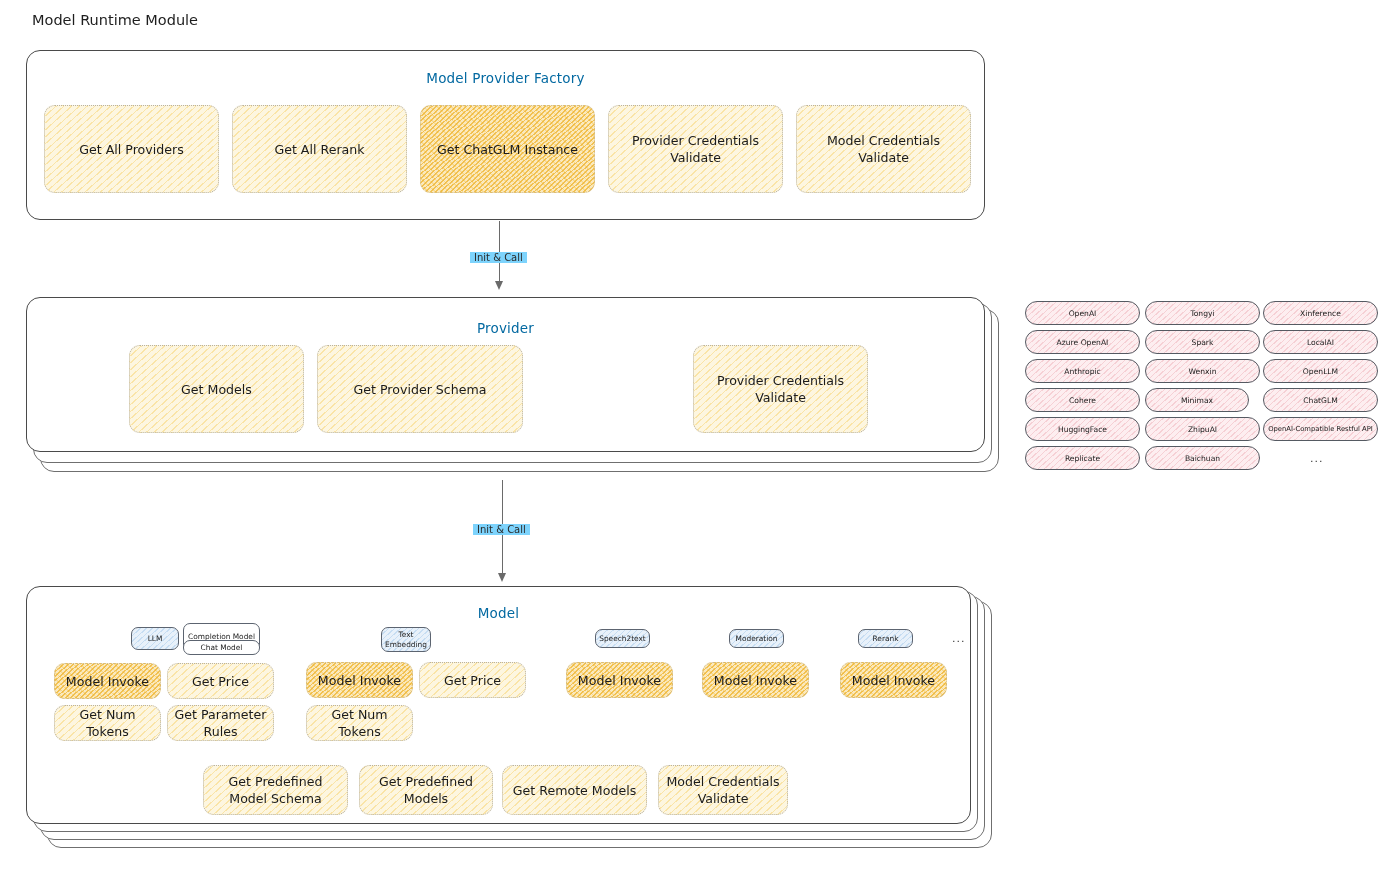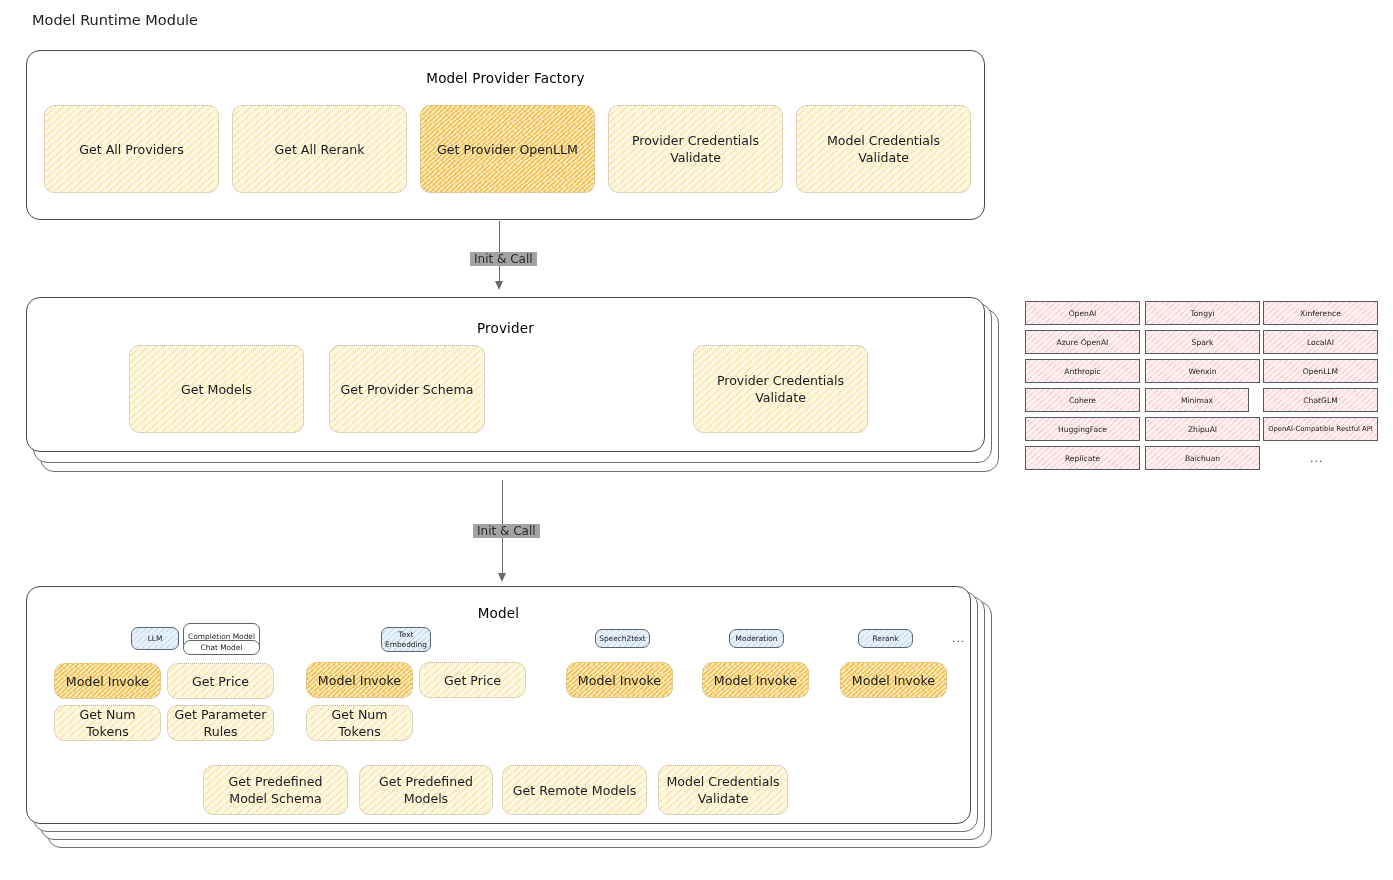--- a/index.html
+++ b/index.html
@@ -15,21 +15,21 @@
     position:absolute;
     background:#ffffff;
     border:1.2px solid #4a4a4a;
     border-radius:14px;
     box-sizing:border-box;
   }
   .panel-title{
     position:absolute;left:0;right:0;
     text-align:center;
     font-size:13.5px;
-    color:#000000;
+    color:#0369a1;
     letter-spacing:.2px;
   }
 
   
   .deck{
     position:absolute;
     border:1.1px solid #6f6f6f;
     border-radius:14px;
     background:#ffffff;
     box-sizing:border-box;
@@ -78,21 +78,21 @@
   .badge.plain{
     background-color:#ffffff;
     background-image:none;
   }
 
   
   .chip{
     position:absolute;
     box-sizing:border-box;
     border:1.1px solid #555a62;
-    border-radius:0;
+    border-radius:12px;
     display:flex;align-items:center;justify-content:center;
     text-align:left;
     font-size:7.6px;
     color:#1b1b1b;
     background-color:#fdeef0;
     background-image:repeating-linear-gradient(
        -42deg, rgba(232,150,160,.34) 0 1px, rgba(0,0,0,0) 1px 4.2px);
     padding:1px 3px;
   }
 
@@ -101,23 +101,23 @@
     position:absolute;width:1.2px;background:#6a6a6a;
   }
   .arrow-head{
     position:absolute;width:0;height:0;
     border-left:4.5px solid transparent;
     border-right:4.5px solid transparent;
     border-top:9px solid #6a6a6a;
   }
   .arrow-label{
     position:absolute;
-    font-size:12px;
+    font-size:10px;
     color:#2a2a2a;
-    background:#a3a3a3;
+    background:#7dd3fc;
     padding:0 4px;
     white-space:nowrap;
   }
 
   .page-title{
     position:absolute;
     font-size:14.5px;
     color:#1e1e1e;
   }
   .ellipsis{
@@ -130,36 +130,36 @@
 <div class="canvas">
 
   <div class="page-title" style="left:32px;top:12px;">Model Runtime Module</div>
 
   <div class="panel" style="left:26px;top:50px;width:959px;height:170px;">
     <div class="panel-title" style="top:19px;">Model Provider Factory</div>
   </div>
 
   <div class="node" style="left:44px;top:105px;width:175px;height:88px;">Get All Providers</div>
   <div class="node" style="left:232px;top:105px;width:175px;height:88px;">Get All Rerank</div>
-  <div class="node hot" style="left:420px;top:105px;width:175px;height:88px;">Get Provider OpenLLM</div>
+  <div class="node hot" style="left:420px;top:105px;width:175px;height:88px;">Get ChatGLM Instance</div>
   <div class="node" style="left:608px;top:105px;width:175px;height:88px;">Provider Credentials Validate</div>
   <div class="node" style="left:796px;top:105px;width:175px;height:88px;">Model Credentials Validate</div>
 
   <div class="arrow-line" style="left:499px;top:221px;height:66px;"></div>
   <div class="arrow-head" style="left:495px;top:281px;"></div>
   <div class="arrow-label" style="left:470px;top:252px;">Init &amp; Call</div>
 
   <div class="deck" style="left:40px;top:309px;width:959px;height:163px;"></div>
   <div class="deck" style="left:33px;top:303px;width:959px;height:160px;"></div>
   <div class="panel" style="left:26px;top:297px;width:959px;height:155px;">
     <div class="panel-title" style="top:22px;">Provider</div>
   </div>
 
   <div class="node" style="left:129px;top:345px;width:175px;height:88px;">Get Models</div>
-  <div class="node" style="left:329px;top:345px;width:156px;height:88px;">Get Provider Schema</div>
+  <div class="node" style="left:317px;top:345px;width:206px;height:88px;">Get Provider Schema</div>
   <div class="node" style="left:693px;top:345px;width:175px;height:88px;">Provider Credentials Validate</div>
 
   <div class="chip" style="left:1025px;top:301px;width:115px;height:24px;">OpenAI</div>
   <div class="chip" style="left:1025px;top:330px;width:115px;height:24px;">Azure OpenAI</div>
   <div class="chip" style="left:1025px;top:359px;width:115px;height:24px;">Anthropic</div>
   <div class="chip" style="left:1025px;top:388px;width:115px;height:24px;">Cohere</div>
   <div class="chip" style="left:1025px;top:417px;width:115px;height:24px;">HuggingFace</div>
   <div class="chip" style="left:1025px;top:446px;width:115px;height:24px;">Replicate</div>
 
   <div class="chip" style="left:1145px;top:301px;width:115px;height:24px;">Tongyi</div>

